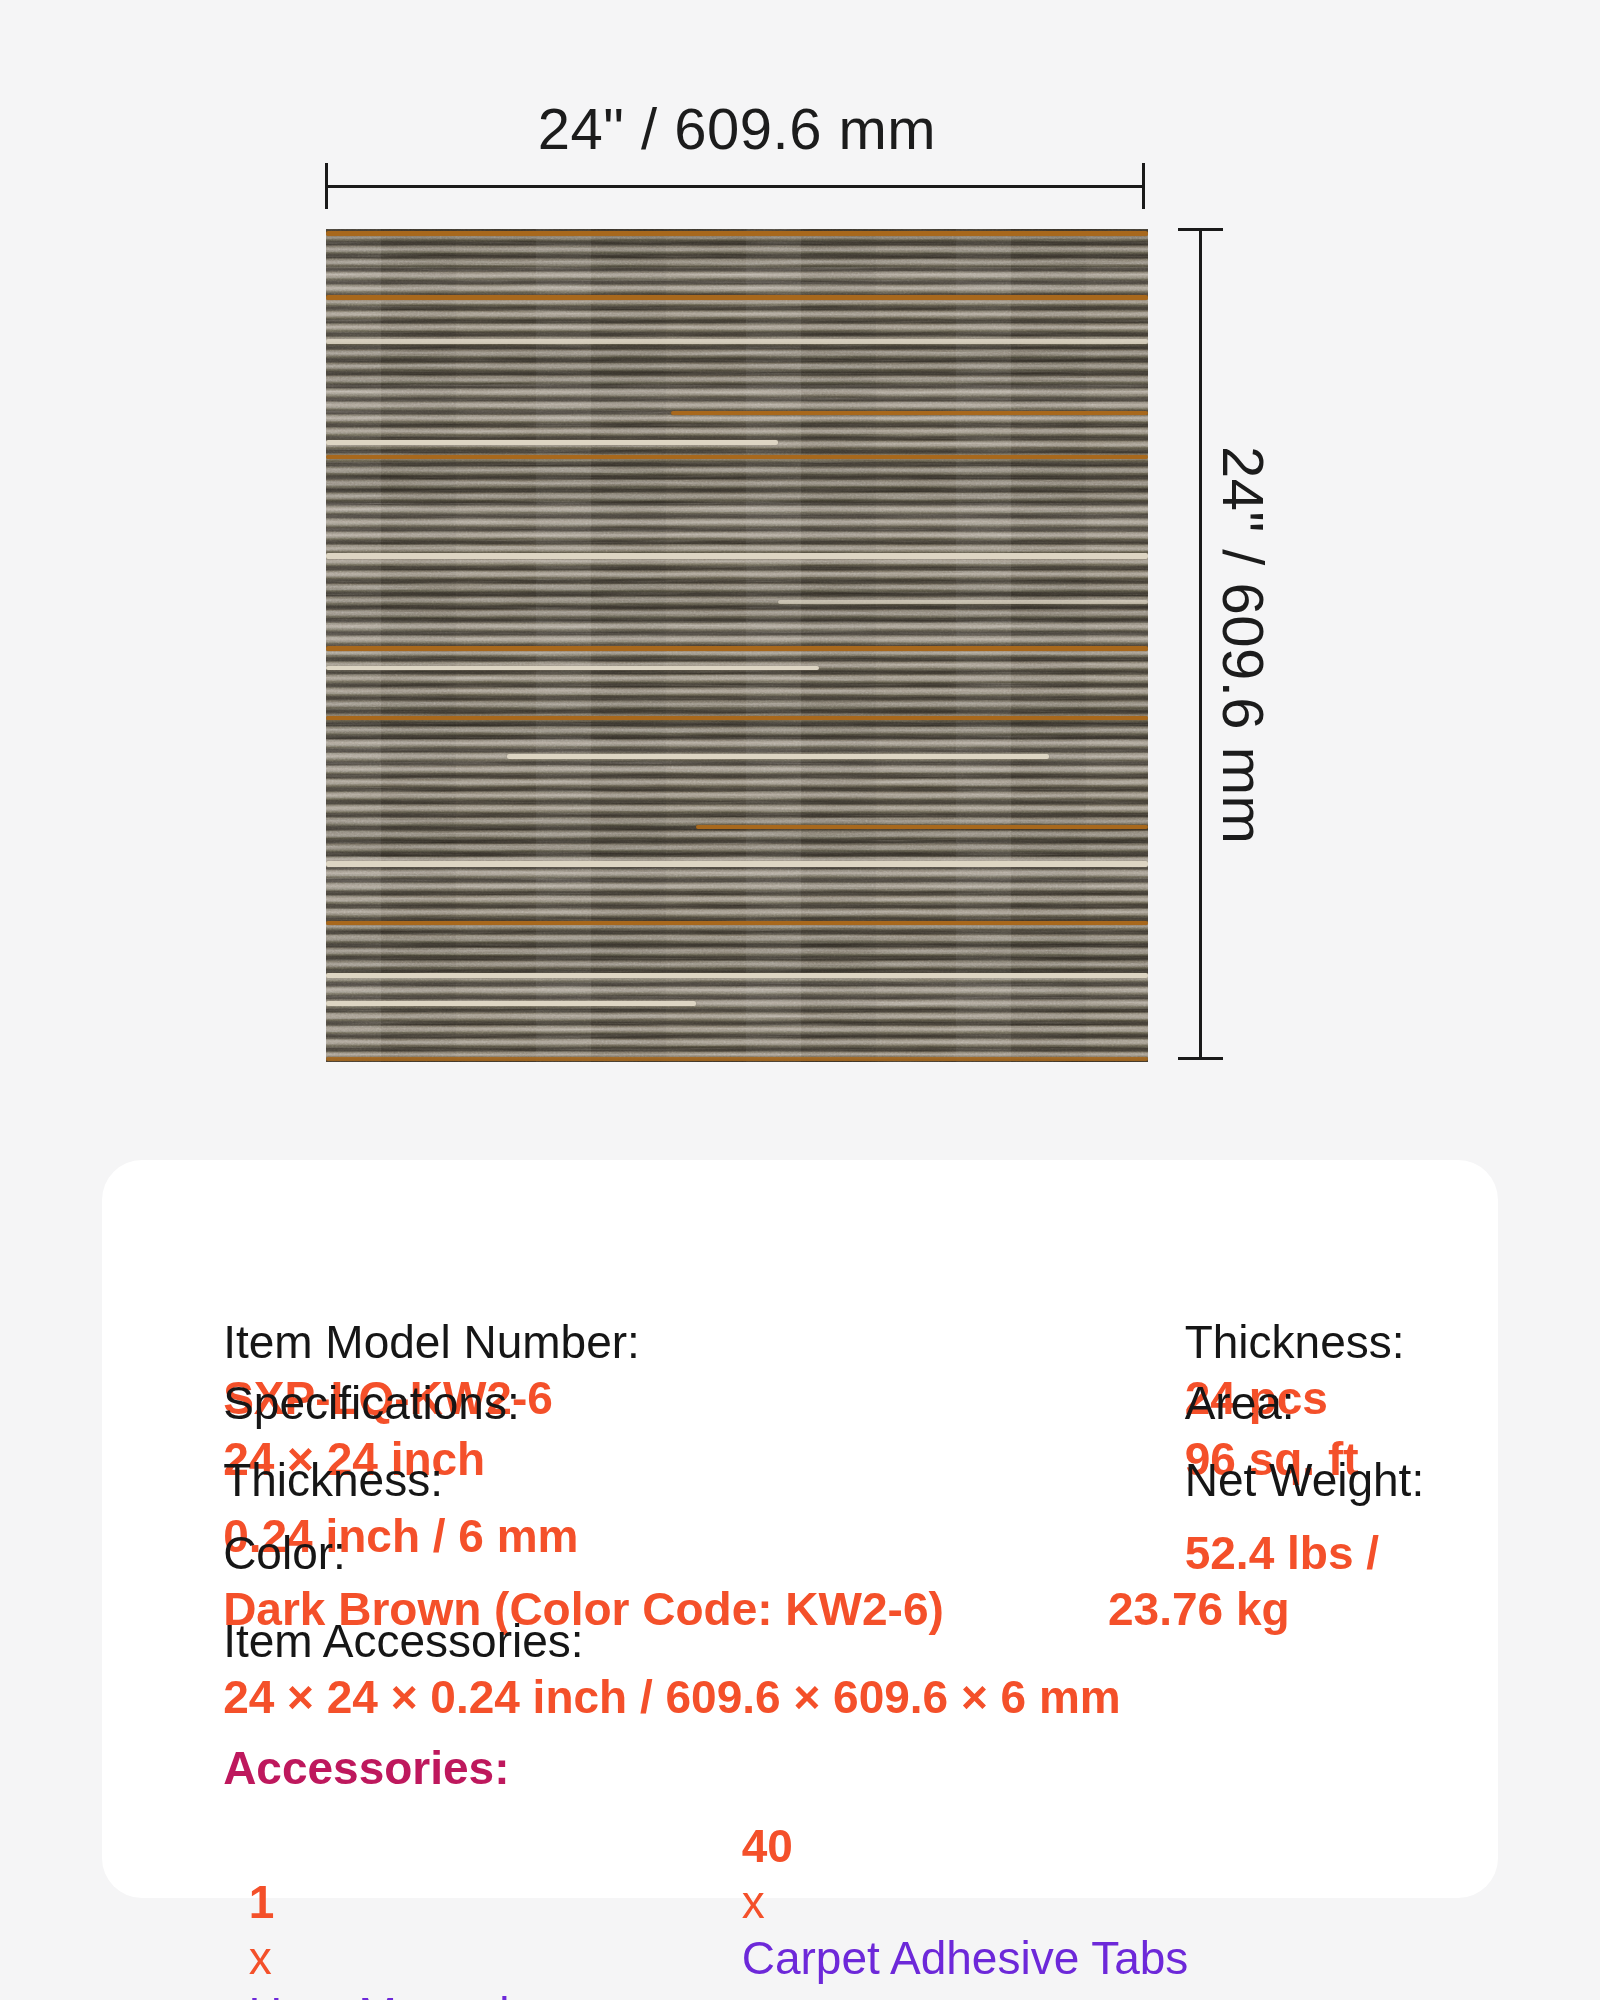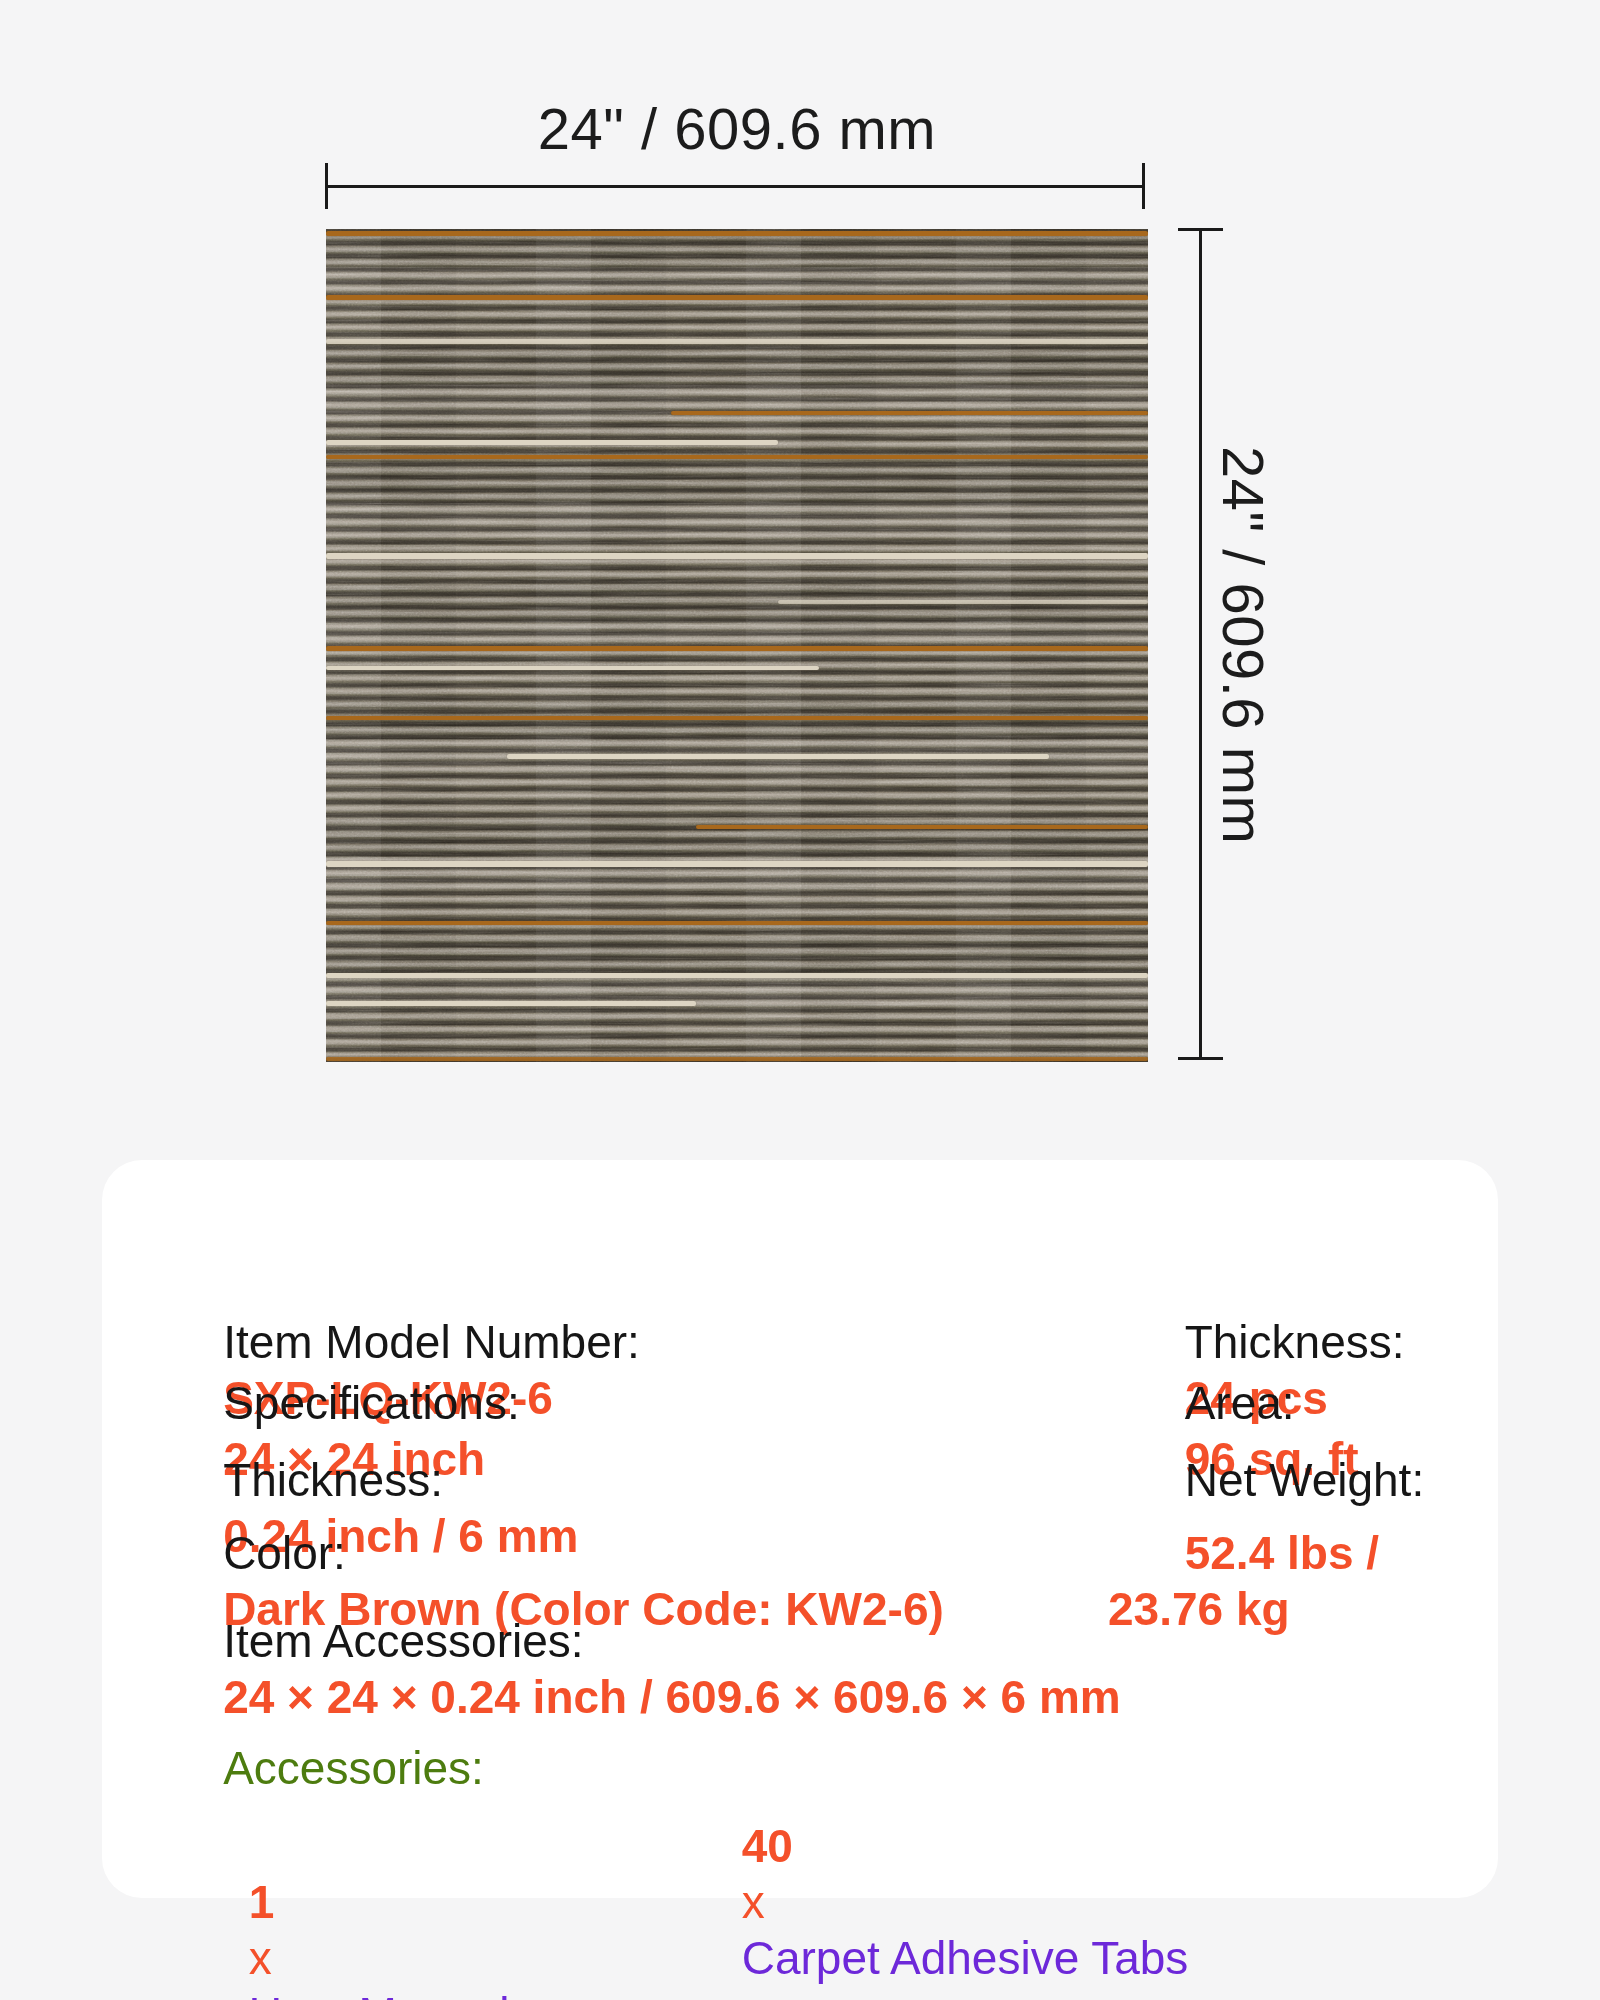--- a/index.html
+++ b/index.html
@@ -58,21 +58,21 @@
     position:absolute;left:102px;top:1160px;width:1396px;height:738px;
     background:#ffffff;border-radius:40px;
   }
   .spec-row{
     position:absolute;left:70px;right:40px;height:56px;
     font-size:46px;line-height:56px;white-space:pre-wrap;
   }
   .spec-row .rcol{position:absolute;left:936px;top:0;white-space:pre-wrap;}
   .lab{color:#161616;font-weight:400;}
   .val{color:#f4502a;font-weight:700;}
-  .acc-heading{color:#4d7c0f;font-weight:400;}
+  .acc-heading{color:#be185d;font-weight:700;}
   .acc-item{white-space:pre-wrap;}
   .acc-item .qty{color:#f4502a;font-weight:700;}
   .acc-item .unit{color:#f4502a;font-weight:400;}
   .acc-item .name{color:#6d28d9;font-weight:400;}
   .acc-item-2{position:absolute;left:493px;top:0;}
 </style>
 </head>
 <body>
 
 <div class="dim-label-top">24" / 609.6 mm</div>

